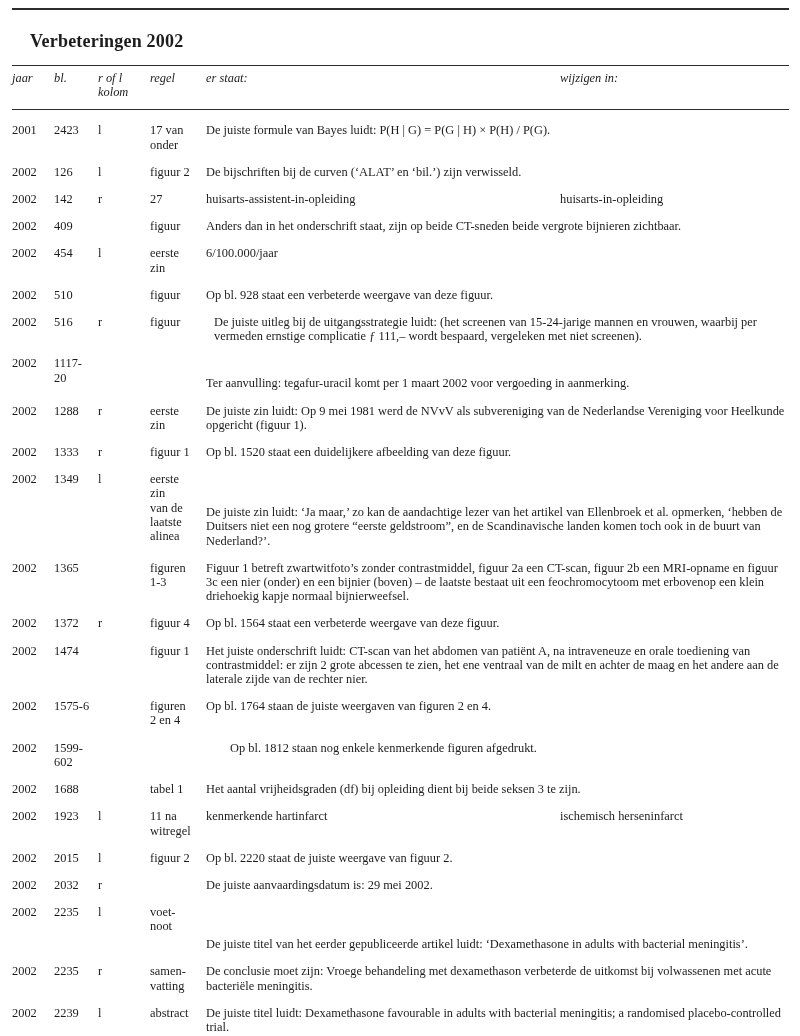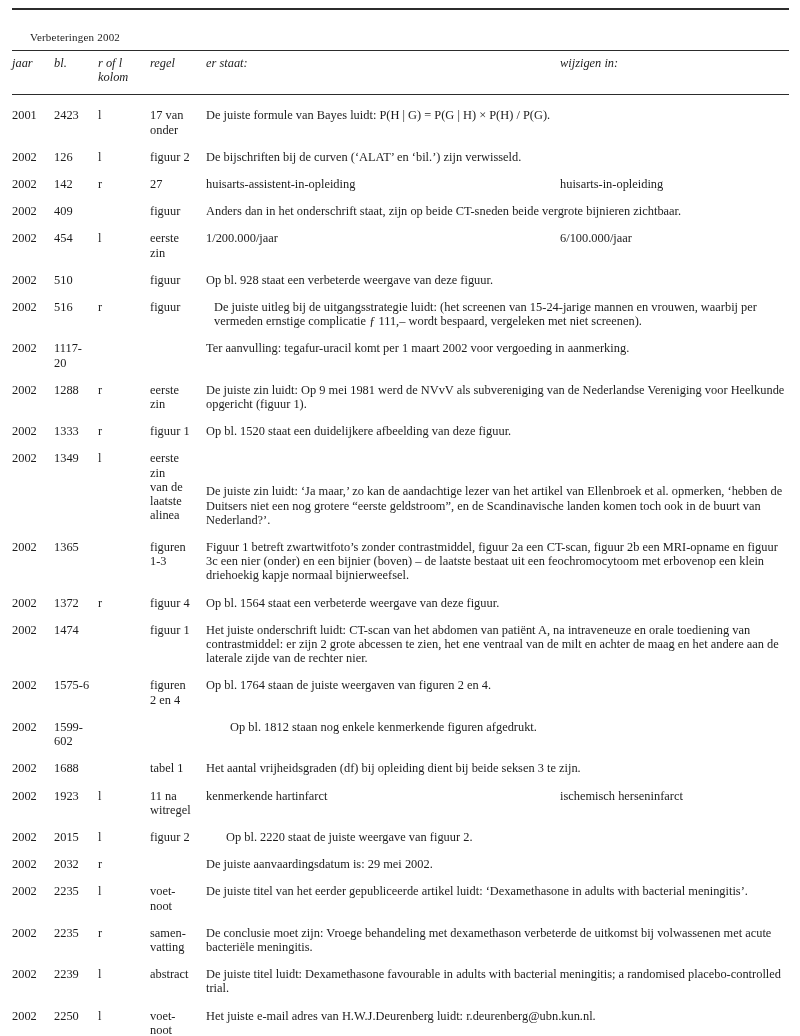--- a/index.html
+++ b/index.html
@@ -15,31 +15,31 @@
     color: #1c1c1c;
   }
   .page {
     padding: 0 11px 0 12px;
   }
   .rule-top {
     border-top: 2px solid #2c2c2c;
     margin-top: 8px;
   }
   .doc-title {
-    font-size: 11px;
-    font-weight: normal;
+    font-size: 18px;
+    font-weight: bold;
     margin: 21px 0 0 18px;
     letter-spacing: 0.2px;
   }
   .grid-row {
     display: grid;
     grid-template-columns: 42px 44px 52px 56px 354px 1fr;
   }
   .thead {
-    margin-top: 7px;
+    margin-top: 13px;
     border-top: 1.5px solid #2c2c2c;
     border-bottom: 1.5px solid #2c2c2c;
     padding: 5px 0 10px;
     font-style: italic;
     font-size: 12.6px;
     line-height: 13.8px;
   }
   .thead .cell {
     white-space: pre-line;
   }
@@ -111,21 +111,20 @@
     <div class="cell">figuur</div>
     <div class="cell erstaat" style="grid-column: 5 / 7;">Anders dan in het onderschrift staat, zijn op beide CT-sneden beide vergrote bijnieren zichtbaar.</div>
 
   </div>
         <div class="grid-row row">
     <div class="cell">2002</div>
     <div class="cell">454</div>
     <div class="cell">l</div>
     <div class="cell">eerste
 zin</div>
-    <div class="cell erstaat">1/200.000/jaar</div>
     <div class="cell">6/100.000/jaar</div>
   </div>
         <div class="grid-row row">
     <div class="cell">2002</div>
     <div class="cell">510</div>
     <div class="cell"></div>
     <div class="cell">figuur</div>
     <div class="cell erstaat" style="grid-column: 5 / 7;">Op bl. 928 staat een verbeterde weergave van deze figuur.</div>
 
   </div>
@@ -135,21 +134,21 @@
     <div class="cell">r</div>
     <div class="cell">figuur</div>
     <div class="cell erstaat" style="grid-column: 5 / 7; margin-left: 8px;">De juiste uitleg bij de uitgangsstrategie luidt: (het screenen van 15-24-jarige mannen en vrouwen, waarbij per vermeden ernstige complicatie ƒ 111,– wordt bespaard, vergeleken met niet screenen).</div>
 
   </div>
         <div class="grid-row row">
     <div class="cell">2002</div>
     <div class="cell">1117-20</div>
     <div class="cell"></div>
     <div class="cell"></div>
-    <div class="cell erstaat" style="grid-column: 5 / 7;">Ter aanvulling: tegafur-uracil komt per 1 maart 2002 voor vergoeding in aanmerking.</div>
+    <div class="cell erstaat" style="grid-column: 5 / 7; margin-top: 20px;">Ter aanvulling: tegafur-uracil komt per 1 maart 2002 voor vergoeding in aanmerking.</div>
 
   </div>
         <div class="grid-row row">
     <div class="cell">2002</div>
     <div class="cell">1288</div>
     <div class="cell">r</div>
     <div class="cell">eerste
 zin</div>
     <div class="cell erstaat" style="grid-column: 5 / 7;">De juiste zin luidt: Op 9 mei 1981 werd de NVvV als subvereniging van de Nederlandse Vereniging voor Heelkunde opgericht (figuur 1).</div>
 
@@ -231,38 +230,38 @@
     <div class="cell">11 na
 witregel</div>
     <div class="cell erstaat">kenmerkende hartinfarct</div>
     <div class="cell">ischemisch herseninfarct</div>
   </div>
         <div class="grid-row row">
     <div class="cell">2002</div>
     <div class="cell">2015</div>
     <div class="cell">l</div>
     <div class="cell">figuur 2</div>
-    <div class="cell erstaat" style="grid-column: 5 / 7; margin-left: 20px;">Op bl. 2220 staat de juiste weergave van figuur 2.</div>
+    <div class="cell erstaat" style="grid-column: 5 / 7;">Op bl. 2220 staat de juiste weergave van figuur 2.</div>
 
   </div>
         <div class="grid-row row">
     <div class="cell">2002</div>
     <div class="cell">2032</div>
     <div class="cell">r</div>
     <div class="cell"></div>
     <div class="cell erstaat" style="grid-column: 5 / 7;">De juiste aanvaardingsdatum is: 29 mei 2002.</div>
 
   </div>
         <div class="grid-row row">
     <div class="cell">2002</div>
     <div class="cell">2235</div>
     <div class="cell">l</div>
     <div class="cell">voet-
 noot</div>
-    <div class="cell erstaat" style="grid-column: 5 / 7;">De juiste titel van het eerder gepubliceerde artikel luidt: ‘Dexamethasone in adults with bacterial meningitis’.</div>
+    <div class="cell erstaat" style="grid-column: 5 / 7; margin-top: 32px;">De juiste titel van het eerder gepubliceerde artikel luidt: ‘Dexamethasone in adults with bacterial meningitis’.</div>
 
   </div>
         <div class="grid-row row">
     <div class="cell">2002</div>
     <div class="cell">2235</div>
     <div class="cell">r</div>
     <div class="cell">samen-
 vatting</div>
     <div class="cell erstaat" style="grid-column: 5 / 7;">De conclusie moet zijn: Vroege behandeling met dexamethason verbeterde de uitkomst bij volwassenen met acute bacteriële meningitis.</div>
 

